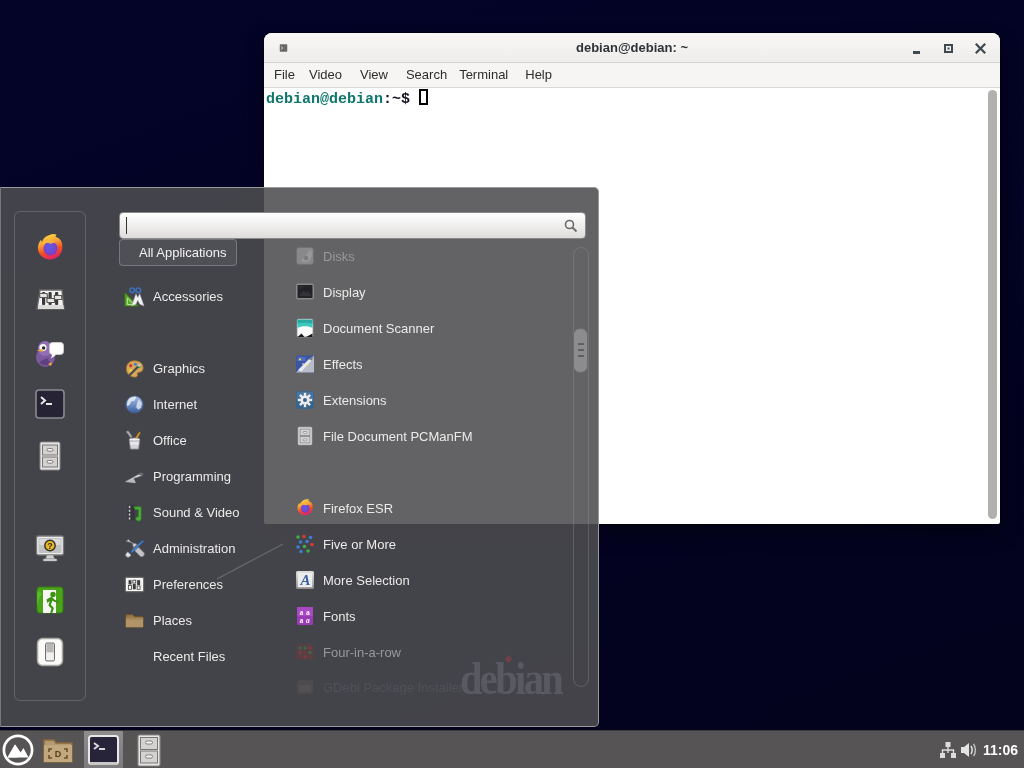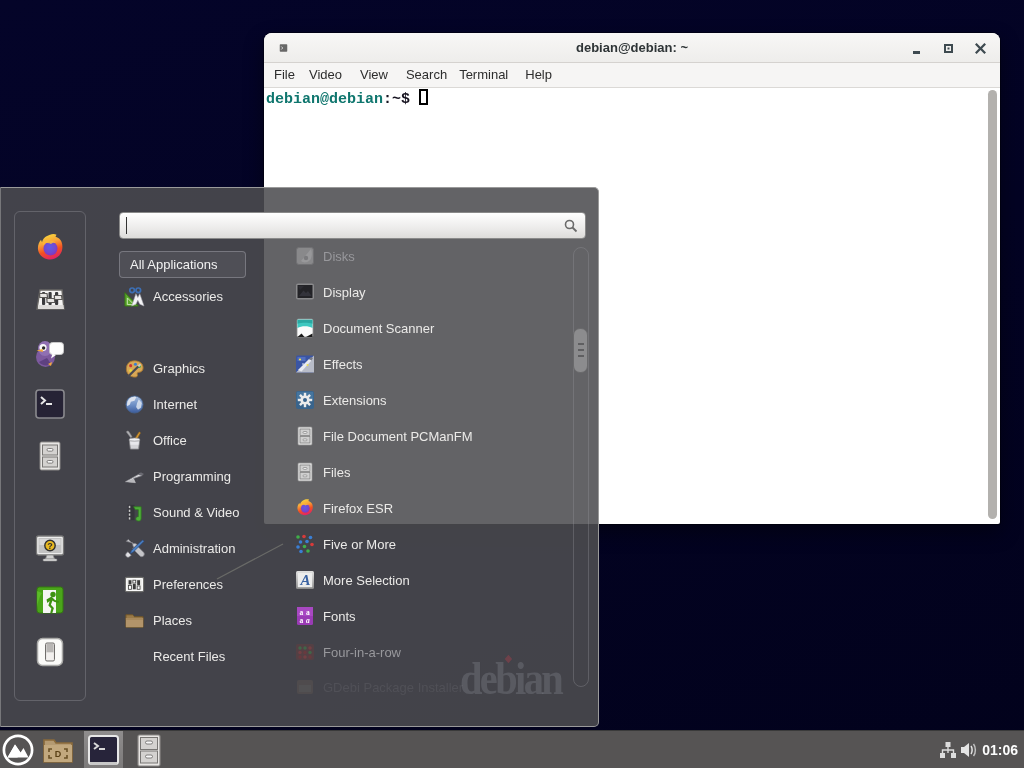--- a/index.html
+++ b/index.html
@@ -71,24 +71,24 @@
 .sbicon { position:absolute; left:50%; transform:translateX(-50%); width:32px; height:32px; }
 
 #searchbox {
   position:absolute; left:118px; top:24px; width:467px; height:27px;
   background:linear-gradient(#ffffff,#e9e8e7 70%,#dddcda);
   border:1px solid #8a8a8a; border-radius:4px;
 }
 #searchbox .caret { position:absolute; left:6px; top:4px; width:1px; height:17px; background:#333; }
 
 #allapps {
-  position:absolute; left:118px; top:63px; width:127px; height:27px;
+  position:absolute; left:118px; top:51px; width:118px; height:27px;
   background:rgba(108,108,116,0.30);
   border:1px solid rgba(160,160,168,0.5); border-radius:4px;
-  color:#f2f2f2; font-size:13px; line-height:25px; padding-left:10px;
+  color:#f2f2f2; font-size:13px; line-height:25px; padding-left:19px;
 }
 .cat { position:absolute; left:118px; height:36px; width:170px; color:#ebeae8; font-size:13px; }
 .cat .ic { position:absolute; left:5px; top:8px; width:21px; height:21px; }
 .cat .tx { position:absolute; left:34px; top:11px; }
 .app { position:absolute; left:286px; height:36px; width:270px; color:#ebeae8; font-size:13px; }
 .app .ic { position:absolute; left:8px; top:8px; width:20px; height:20px; }
 .app .tx { position:absolute; left:36px; top:11px; }
 .dim { color:#98989c; }
 .dim .ic { opacity:0.55; }
 
@@ -389,30 +389,20 @@
   <div class="app" style="top:230px">
       <svg class="ic" viewBox="0 0 20 20">
         <rect x="3" y="1" width="14" height="18" rx="1" fill="#e8e8e8" stroke="#909090" stroke-width=".8"></rect>
         <rect x="5" y="3" width="10" height="6.5" fill="#d0d0d0" stroke="#808080" stroke-width=".8"></rect>
         <rect x="5" y="10.5" width="10" height="6.5" fill="#d0d0d0" stroke="#808080" stroke-width=".8"></rect>
         <rect x="8" y="5.5" width="4" height="1.8" rx=".9" fill="#f8f8f8" stroke="#707070" stroke-width=".6"></rect>
         <rect x="8" y="13" width="4" height="1.8" rx=".9" fill="#f8f8f8" stroke="#707070" stroke-width=".6"></rect>
       </svg>
       <span class="tx">File Document PCManFM</span>
     </div>
-  <div class="app" style="top:266px">
-      <svg class="ic" viewBox="0 0 20 20">
-        <rect x="3" y="1" width="14" height="18" rx="1" fill="#e8e8e8" stroke="#909090" stroke-width=".8"></rect>
-        <rect x="5" y="3" width="10" height="6.5" fill="#d0d0d0" stroke="#808080" stroke-width=".8"></rect>
-        <rect x="5" y="10.5" width="10" height="6.5" fill="#d0d0d0" stroke="#808080" stroke-width=".8"></rect>
-        <rect x="8" y="5.5" width="4" height="1.8" rx=".9" fill="#f8f8f8" stroke="#707070" stroke-width=".6"></rect>
-        <rect x="8" y="13" width="4" height="1.8" rx=".9" fill="#f8f8f8" stroke="#707070" stroke-width=".6"></rect>
-      </svg>
-      <span class="tx">Files</span>
-    </div>
   <div class="app" style="top:302px">
       <svg class="ic" viewBox="0 0 20 20">
         <defs>
           <linearGradient id="ffo2" x1="0.3" y1="0" x2="0.6" y2="1">
             <stop offset="0%" stop-color="#f8dc3c"></stop>
             <stop offset="35%" stop-color="#f8a13a"></stop>
             <stop offset="65%" stop-color="#f35020"></stop>
             <stop offset="100%" stop-color="#e01e6e"></stop>
           </linearGradient>
           <radialGradient id="ffp2" cx="45%" cy="40%" r="65%">
@@ -539,14 +529,14 @@
       <rect x="6.5" y="1" width="5" height="5" fill="#dcdcdc"></rect>
       <rect x="1" y="12" width="5" height="5" fill="#dcdcdc"></rect>
       <rect x="12" y="12" width="5" height="5" fill="#dcdcdc"></rect>
       <path d="M9 6v3M3.5 12V9h11v3M9 9v3" stroke="#dcdcdc" stroke-width="1.4" fill="none"></path>
     </svg>
   <svg style="position:absolute;left:960px;top:10px" width="19" height="18" viewBox="0 0 19 18">
       <path d="M1 6h3l5-4v14l-5-4H1z" fill="#e4e4e4"></path>
       <path d="M11 5c1.5 2 1.5 6 0 8" stroke="#e4e4e4" stroke-width="1.5" fill="none"></path>
       <path d="M13.5 3c2.5 3 2.5 9 0 12" stroke="#c0c0c0" stroke-width="1.5" fill="none"></path>
     </svg>
-  <div id="clock">01:06</div>
+  <div id="clock">11:06</div>
 </div>
 
 </body></html>

